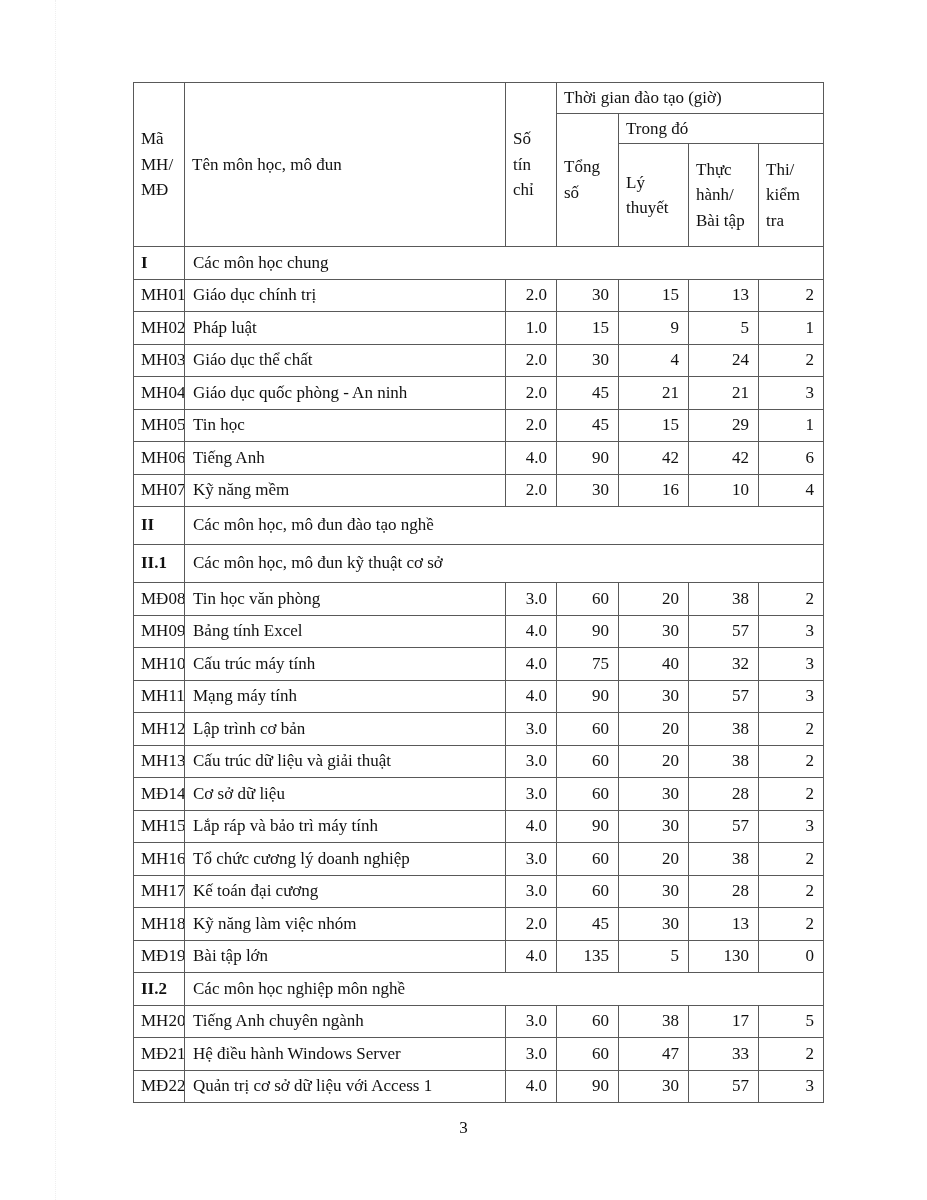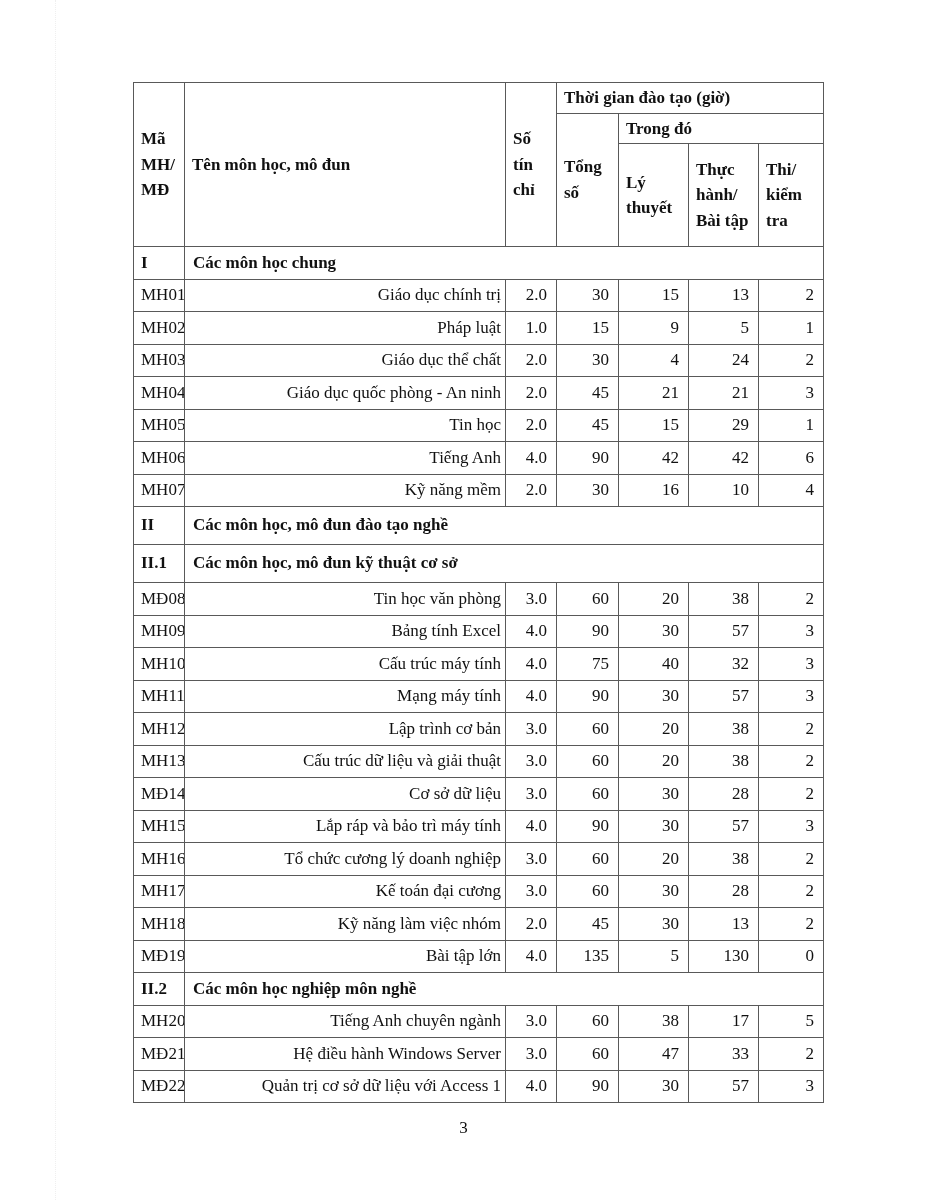--- a/index.html
+++ b/index.html
@@ -32,42 +32,42 @@
     border-collapse: collapse;
     table-layout: fixed;
   }
   .curriculum th, .curriculum td {
     border: 1px solid #595959;
     font-size: 17px;
     overflow: hidden;
     box-sizing: border-box;
   }
   .curriculum thead th {
-    font-weight: bold;
+    font-weight: normal;
     text-align: left;
     vertical-align: middle;
     padding: 2px 5px 2px 7px;
     line-height: 1.5;
   }
   tr.h1 { height: 30px; }
   tr.h2 { height: 30px; }
   tr.h3 { height: 103px; }
   .curriculum tbody tr { height: 32.5px; }
   .curriculum tbody tr.tall { height: 38px; margin-top: 28px; }
   .curriculum tbody th, .curriculum tbody td {
     vertical-align: middle;
     line-height: 1.2;
     padding: 2px 4px;
   }
   .curriculum .code-cell { text-align: left; padding-left: 7px; }
-  .curriculum .name-cell { text-align: right; padding-left: 20px; }
+  .curriculum .name-cell { text-align: left; padding-left: 8px; }
   .curriculum .num-cell  { text-align: right; padding-right: 9px; }
   .curriculum tbody th.section-title-cell {
     text-align: left;
-    font-weight: bold;
+    font-weight: normal;
     padding-left: 8px;
   }
   .curriculum tbody th.section-code-cell {
     text-align: left;
     font-weight: bold;
     padding-left: 7px;
   }
   .page-number {
     position: absolute;
     left: 0;

